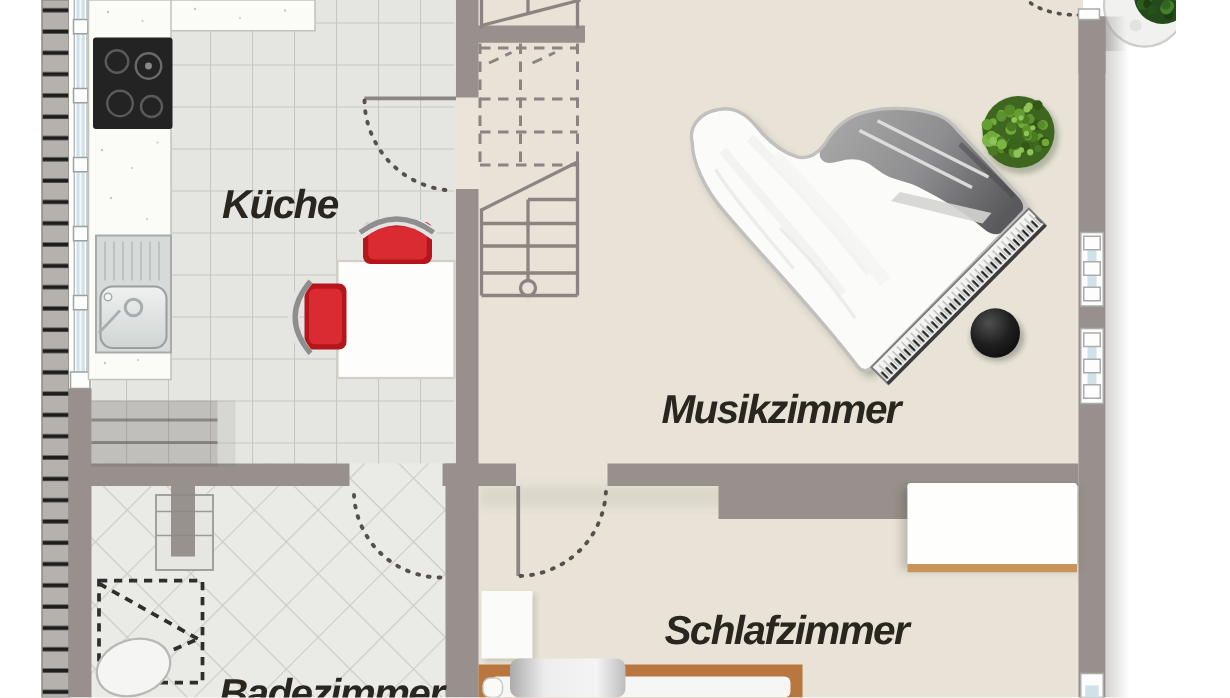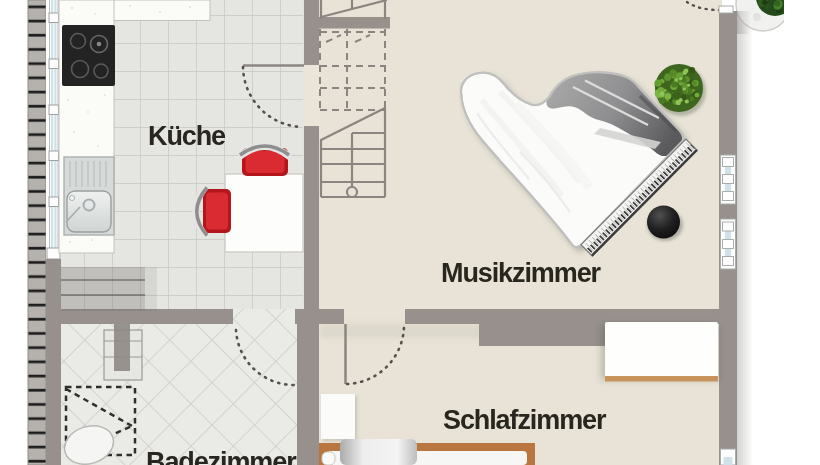--- a/index.html
+++ b/index.html
@@ -1,17 +1,17 @@
 <!DOCTYPE html>
 <html><head>
 <meta charset="utf-8">
 <style>
   html,body{margin:0;padding:0;background:#fff;}
   #plan{width:784px;height:465px;position:relative;overflow:hidden;
-        font-family:"Liberation Sans", sans-serif;}
+        font-family:"Liberation Sans", sans-serif;font-style:italic;}
 </style>
 </head>
 <body>
 <div id="plan">
 <svg width="820" height="465" viewBox="0 0 820 465">
 <defs>
 
   <pattern id="ktile" width="28" height="28" patternUnits="userSpaceOnUse" x="0" y="15">
     <rect width="28" height="28" fill="#e5e5e2"></rect>
     <path d="M0 0 H28 M0 0 V28" stroke="#c6c6c3" stroke-width="1.4" fill="none"></path>

